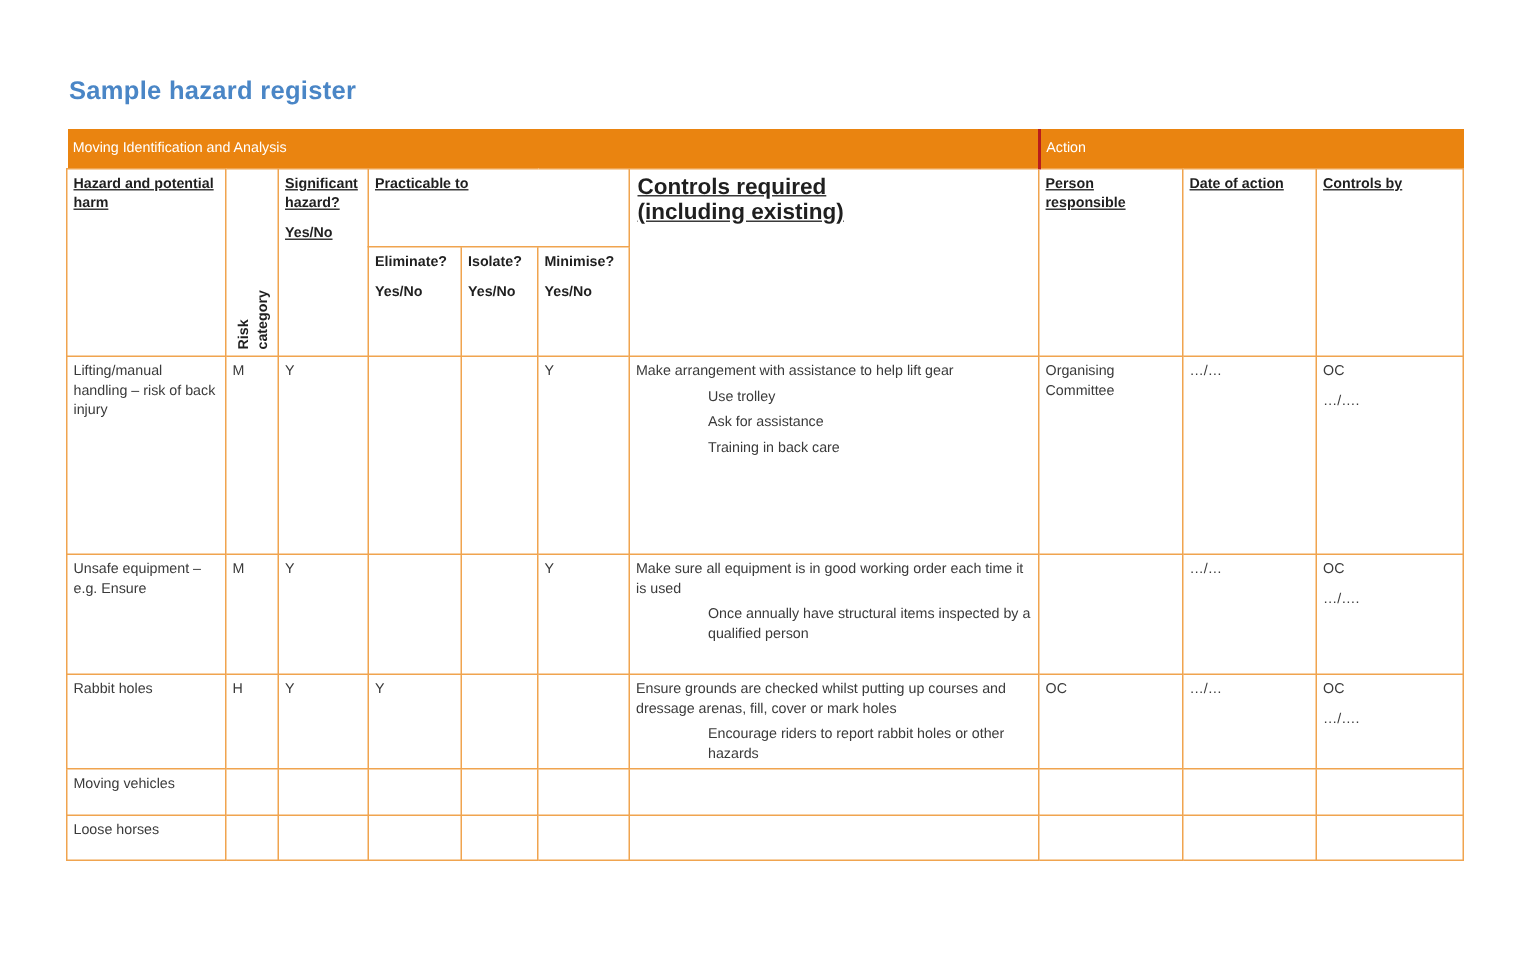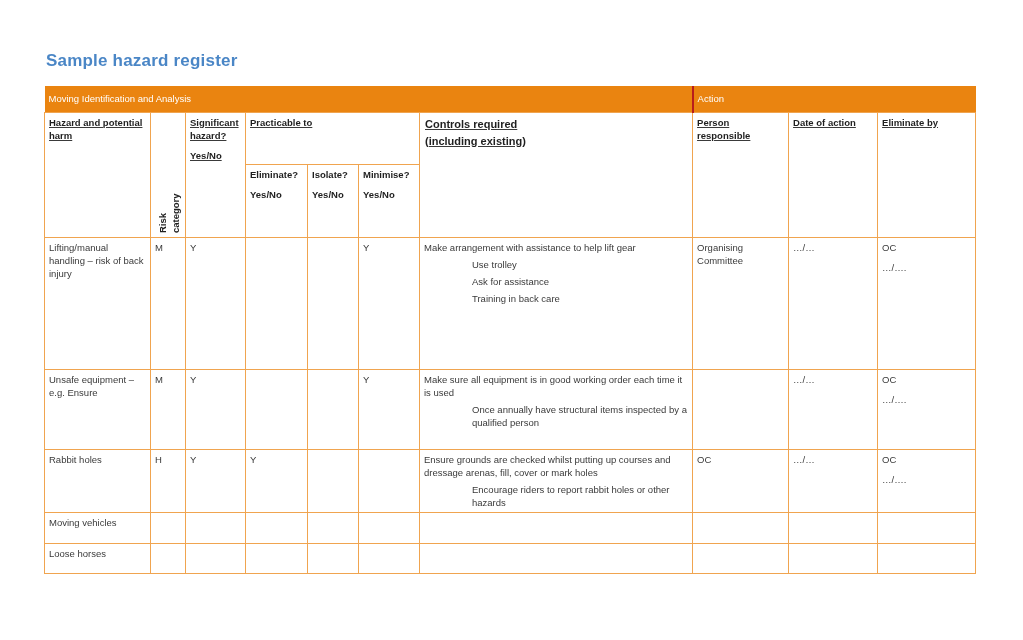--- a/index.html
+++ b/index.html
@@ -42,21 +42,21 @@
   tr.head1{height:52px;text-decoration:underline;}
   tr.head2{height:73px;}
   tr.r1{height:132px;}
   tr.r2{height:80px;}
   tr.r3{height:56px;}
   tr.r4{height:31px;}
   tr.r5{height:30px;}
   .stacked p + p{margin-top:7px;}
   .controls-cell p + p{margin-top:4px;padding-left:48px;}
   .completed-cell p + p{margin-top:7px;}
-  th.controls-head{font-size:11px;line-height:17px;padding-left:5px;}
+  th.controls-head{font-size:15px;line-height:17px;padding-left:5px;}
   th.risk-head{position:relative;padding:0;}
   .vertical-text{
     position:absolute;left:31px;bottom:4px;
     width:48px;line-height:13px;font-size:9.5px;font-weight:bold;
     transform:rotate(-90deg);transform-origin:0 100%;
     white-space:normal;
   }
 </style>
 </head>
 <body>
@@ -94,21 +94,21 @@
         <p>Significant hazard?</p>
         <p>Yes/No</p>
       </th>
       <th colspan="3">Practicable to</th>
       <th rowspan="2" class="controls-head">
         <p>Controls required</p>
         <p>(including existing)</p>
       </th>
       <th rowspan="2">Person responsible</th>
       <th rowspan="2">Date of action</th>
-      <th rowspan="2">Eliminate by</th>
+      <th rowspan="2">Controls by</th>
     </tr>
 
     <tr class="head2">
       <th class="stacked">
         <p>Eliminate?</p>
         <p>Yes/No</p>
       </th>
       <th class="stacked">
         <p>Isolate?</p>
         <p>Yes/No</p>

